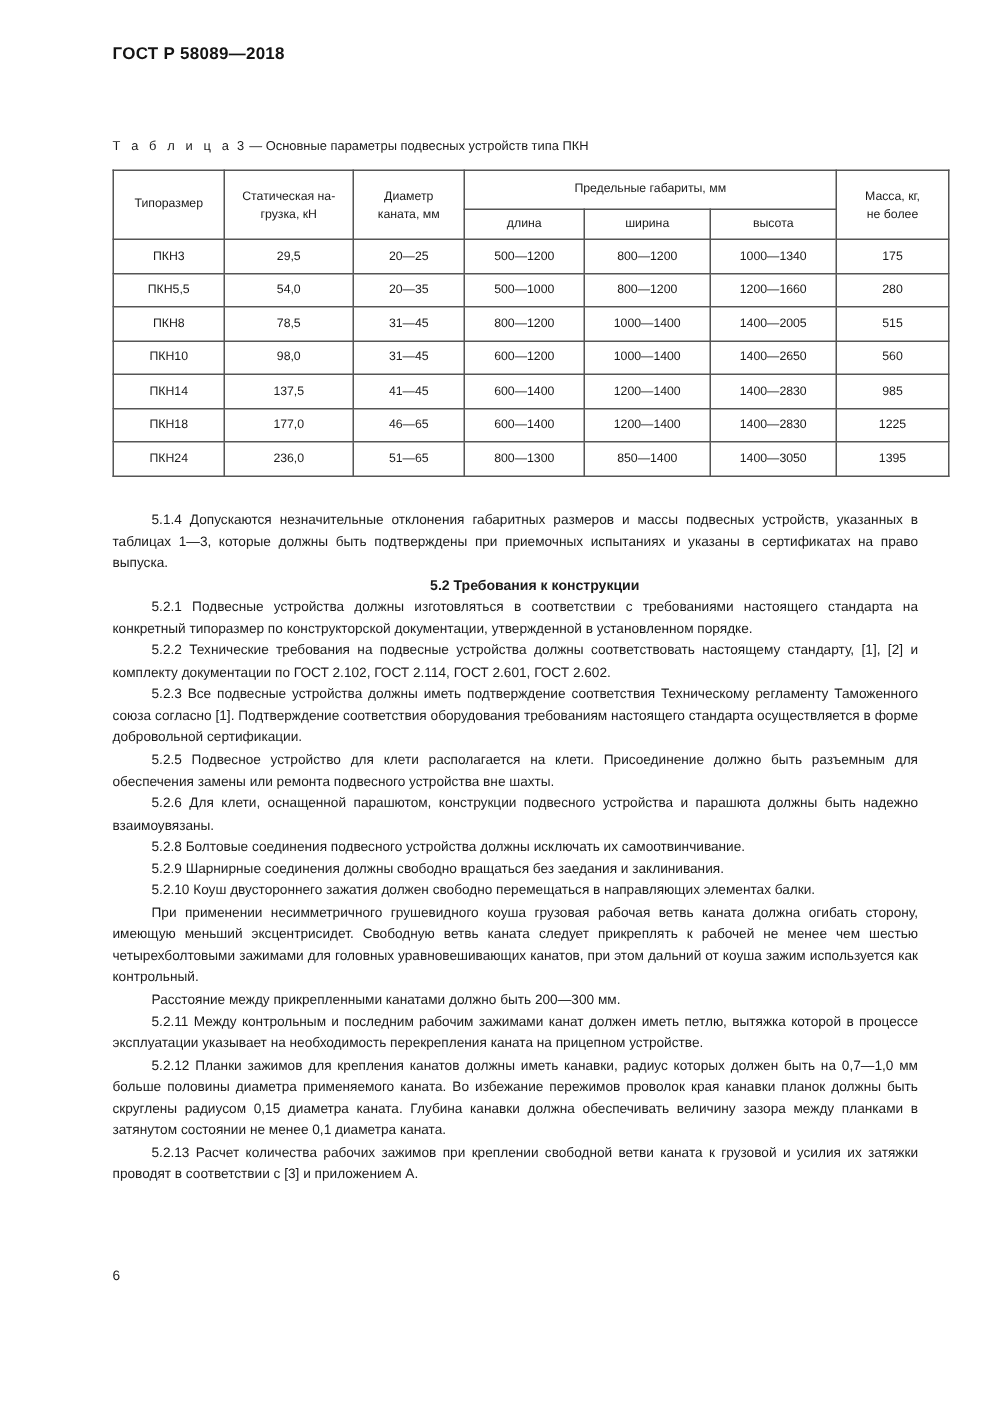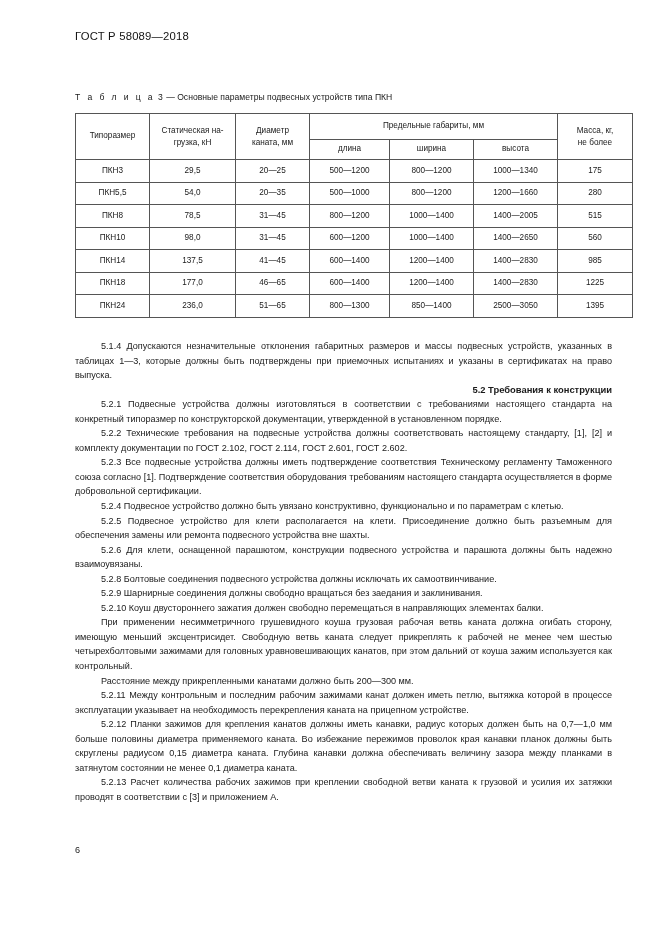--- a/index.html
+++ b/index.html
@@ -24,21 +24,21 @@
     box-sizing: border-box;
     padding: 0;
   }
 
   
   .running-head {
     position: absolute;
     left: 75px;
     top: 30px;
     font-size: 11.3px;
-    font-weight: normal;
+    font-weight: bold;
     letter-spacing: 0.2px;
     color: #141414;
     white-space: nowrap;
   }
 
   
   .table-caption {
     position: absolute;
     left: 75px;
     top: 92px;
@@ -119,21 +119,21 @@
     text-align: justify;
     text-align-last: left;
     -moz-text-align-last: left;
   }
   h3.subhead {
     margin: 0;
     font-size: 9.4px;
     font-weight: bold;
     line-height: 14.55px;
     text-indent: 26px;
-    text-align: right;
+    text-align: center;
   }
   .gap-before {
     margin-top: 11px;
   }
 
   
   .folio {
     position: absolute;
     left: 75px;
     top: 845px;
@@ -241,36 +241,35 @@
         <td class="cell-pad">1200—1400</td>
         <td class="cell-pad">1400—2830</td>
         <td class="cell-pad">1225</td>
       </tr>
       <tr>
         <td class="cell-pad">ПКН24</td>
         <td class="cell-pad">236,0</td>
         <td class="cell-pad">51—65</td>
         <td class="cell-pad">800—1300</td>
         <td class="cell-pad">850—1400</td>
-        <td class="cell-pad">2500—3050</td>
+        <td class="cell-pad">1400—3050</td>
         <td class="cell-pad">1395</td>
       </tr>
     </tbody>
   </table>
 
   <div class="body-text" style="top:306px;">
 
     <p class="para">5.1.4 Допускаются незначительные отклонения габаритных размеров и массы подвесных устройств, указанных в таблицах 1—3, которые должны быть подтверждены при приемочных испытаниях и указаны в сертификатах на право выпуска.</p>
 
     <h3 class="subhead gap-before">5.2 Требования к конструкции</h3>
 
     <p class="para gap-before">5.2.1 Подвесные устройства должны изготовляться в соответствии с требованиями настоящего стандарта на конкретный типоразмер по конструкторской документации, утвержденной в установленном порядке.</p>
     <p class="para">5.2.2 Технические требования на подвесные устройства должны соответствовать настоящему стандарту, [1], [2] и комплекту документации по ГОСТ 2.102, ГОСТ 2.114, ГОСТ 2.601, ГОСТ 2.602.</p>
     <p class="para">5.2.3 Все подвесные устройства должны иметь подтверждение соответствия Техническому регламенту Таможенного союза согласно [1]. Подтверждение соответствия оборудования требованиям настоящего стандарта осуществляется в форме добровольной сертификации.</p>
-    <p class="para">5.2.4 Подвесное устройство должно быть увязано конструктивно, функционально и по параметрам с клетью.</p>
     <p class="para">5.2.5 Подвесное устройство для клети располагается на клети. Присоединение должно быть разъемным для обеспечения замены или ремонта подвесного устройства вне шахты.</p>
     <p class="para">5.2.6 Для клети, оснащенной парашютом, конструкции подвесного устройства и парашюта должны быть надежно взаимоувязаны.</p>
     <p class="para">5.2.8 Болтовые соединения подвесного устройства должны исключать их самоотвинчивание.</p>
     <p class="para">5.2.9 Шарнирные соединения должны свободно вращаться без заедания и заклинивания.</p>
     <p class="para">5.2.10 Коуш двустороннего зажатия должен свободно перемещаться в направляющих элементах балки.</p>
     <p class="para">При применении несимметричного грушевидного коуша грузовая рабочая ветвь каната должна огибать сторону, имеющую меньший эксцентрисидет. Свободную ветвь каната следует прикреплять к рабочей не менее чем шестью четырехболтовыми зажимами для головных уравновешивающих канатов, при этом дальний от коуша зажим используется как контрольный.</p>
     <p class="para">Расстояние между прикрепленными канатами должно быть 200—300 мм.</p>
     <p class="para">5.2.11 Между контрольным и последним рабочим зажимами канат должен иметь петлю, вытяжка которой в процессе эксплуатации указывает на необходимость перекрепления каната на прицепном устройстве.</p>
     <p class="para">5.2.12 Планки зажимов для крепления канатов должны иметь канавки, радиус которых должен быть на 0,7—1,0 мм больше половины диаметра применяемого каната. Во избежание пережимов проволок края канавки планок должны быть скруглены радиусом 0,15 диаметра каната. Глубина канавки должна обеспечивать величину зазора между планками в затянутом состоянии не менее 0,1 диаметра каната.</p>
     <p class="para">5.2.13 Расчет количества рабочих зажимов при креплении свободной ветви каната к грузовой и усилия их затяжки проводят в соответствии с [3] и приложением А.</p>

